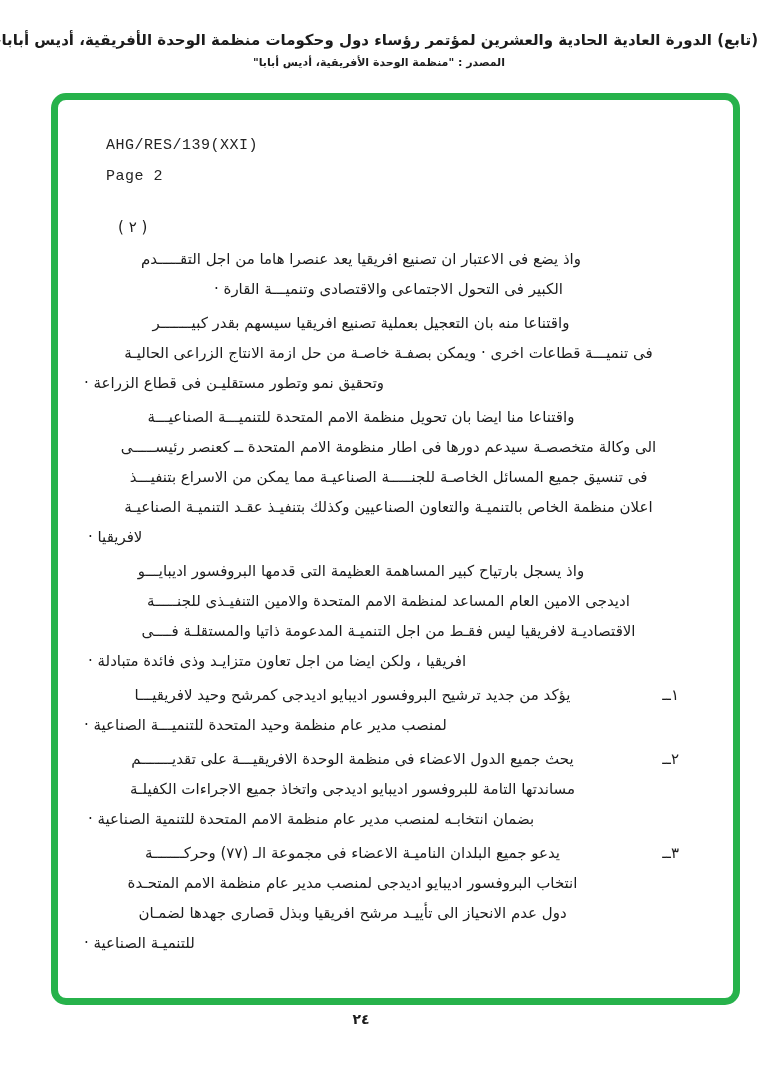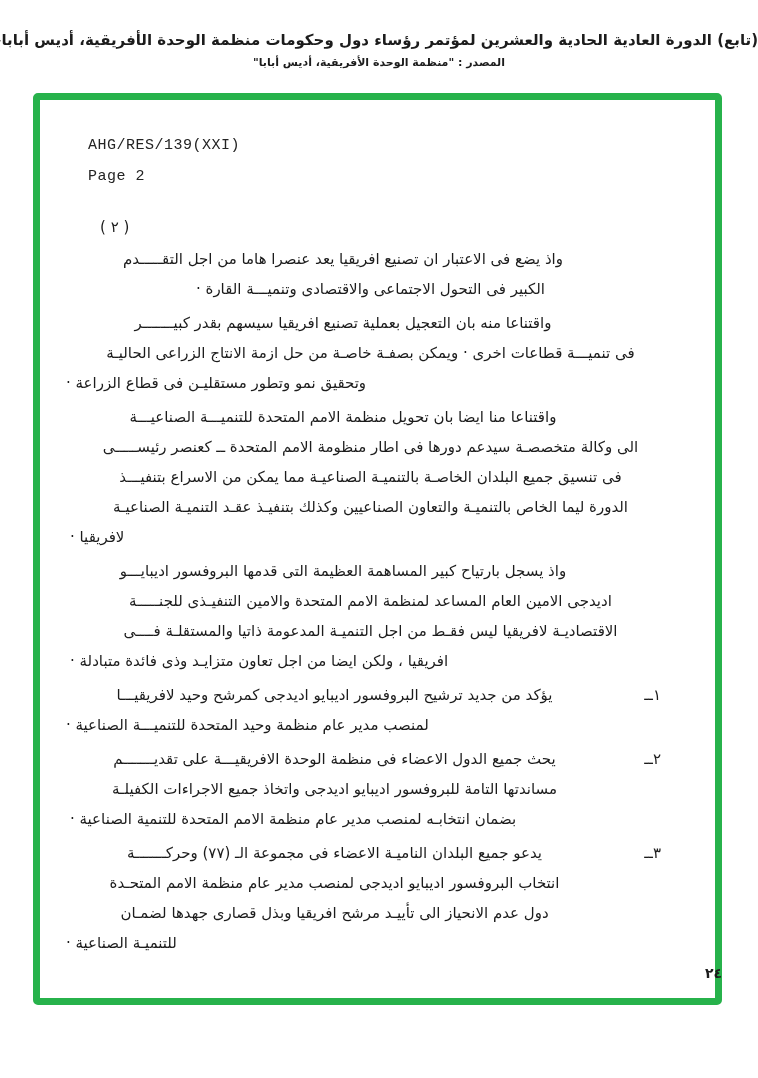--- a/index.html
+++ b/index.html
@@ -20,25 +20,25 @@
   .session-line {
     font-weight:bold; font-size:15px; white-space:nowrap;
     letter-spacing:-0.2px;
   }
   .source-line {
     font-weight:bold; font-size:11px; margin-top:7px;
   }
 
   
   .doc-frame {
-    position:absolute; left:33px; top:93px;
+    position:absolute; left:51px; top:93px;
     width:689px; height:912px;
     box-sizing:border-box;
     border:7px solid #27b24b;
-    border-radius:5px;
+    border-radius:15px;
     background:#ffffff;
     text-decoration:underline;
   }
 
   
   .doc-ref {
     position:absolute; top:30px; left:48px;
     font-family:"Liberation Mono","DejaVu Sans Mono",monospace;
     font-size:15px; line-height:31px; letter-spacing:0.5px;
     color:#242424;
@@ -62,22 +62,22 @@
 
   .items { margin-top:2px; }
   .item { position:relative; padding-right:72px; margin-bottom:4px; }
   .item-num {
     position:absolute; right:14px; top:0;
     white-space:nowrap;
   }
 
   
   .page-number {
-    position:absolute; top:965px; left:0; width:722px;
-    font-weight:bold; font-size:14px;
+    position:absolute; top:1011px; left:0; width:722px;
+    text-align:center; font-weight:bold; font-size:14px;
     direction:rtl;
   }
 </style>
 </head>
 <body>
 
 <div class="top-header">
   <div class="session-line">(تابع) الدورة العادية الحادية والعشرين لمؤتمر رؤساء دول وحكومات منظمة الوحدة الأفريقية، أديس أبابا، ١٨-٢٠ يوليه ١٩٨٥</div>
   <div class="source-line">المصدر :  "منظمة الوحدة الأفريقية، أديس أبابا"</div>
 </div>
@@ -100,22 +100,22 @@
 
     <div class="para">
       <div class="line first">واقتناعا منه بان التعجيل بعملية تصنيع افريقيا سيسهم بقدر كبيـــــــر</div>
       <div class="line">فى تنميـــة قطاعات اخرى · ويمكن بصفـة خاصـة من حل ازمة الانتاج الزراعى الحاليـة</div>
       <div class="line center">وتحقيق نمو وتطور مستقليـن فى قطاع الزراعة ·</div>
     </div>
 
     <div class="para">
       <div class="line first">واقتناعا منا ايضا بان تحويل منظمة الامم المتحدة للتنميـــة الصناعيـــة</div>
       <div class="line">الى وكالة متخصصـة سيدعم دورها فى اطار منظومة الامم المتحدة ــ كعنصر رئيســـــى</div>
-      <div class="line">فى تنسيق جميع البلدان الخاصـة بالتنميـة الصناعيـة مما يمكن من الاسراع بتنفيـــذ</div>
-      <div class="line">الدورة ليما الخاص بالتنميـة والتعاون الصناعيين وكذلك بتنفيـذ عقـد التنميـة الصناعيـة</div>
+      <div class="line">فى تنسيق جميع المسائل الخاصـة للجنـــــة الصناعيـة مما يمكن من الاسراع بتنفيـــذ</div>
+      <div class="line">اعلان منظمة الخاص بالتنميـة والتعاون الصناعيين وكذلك بتنفيـذ عقـد التنميـة الصناعيـة</div>
       <div class="line left">لافريقيا ·</div>
     </div>
 
     <div class="para">
       <div class="line first">واذ يسجل بارتياح كبير المساهمة العظيمة التى قدمها البروفسور اديبايـــو</div>
       <div class="line">اديدجى الامين العام المساعد لمنظمة الامم المتحدة والامين التنفيـذى للجنـــــة</div>
       <div class="line">الاقتصاديـة لافريقيا ليس فقـط من اجل التنميـة المدعومة ذاتيا والمستقلـة فــــى</div>
       <div class="line left">افريقيا ، ولكن ايضا من اجل تعاون متزايـد وذى فائدة متبادلة ·</div>
     </div>
 

